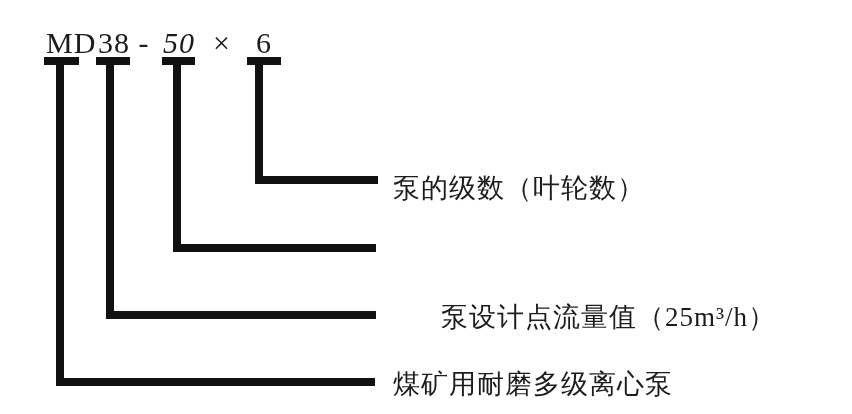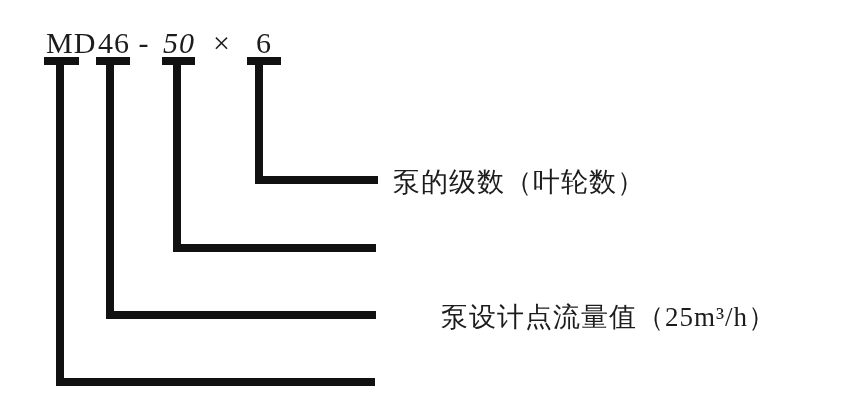--- a/index.html
+++ b/index.html
@@ -53,37 +53,38 @@
     white-space: nowrap;
     letter-spacing: 1px;
   }
 </style>
 </head>
 <body>
 
 <div class="canvas">
 
   <div class="model-part" style="left:34px; width:42px;">MD</div>
-  <div class="model-part" style="left:86px; width:40px;">46</div>
+  <div class="model-part" style="left:86px; width:40px;">38</div>
   <div class="model-part" style="left:125px; width:22px;">-</div>
   <div class="model-part" style="left:151px; width:40px;font-style:italic;">50</div>
   <div class="model-part" style="left:197px; width:34px;">×</div>
   <div class="model-part" style="left:237px; width:38px;">6</div>
 
   <div class="underline" style="left:36px; width:35px;"></div>
   <div class="underline" style="left:88px; width:34px;"></div>
   <div class="underline" style="left:154px; width:33px;"></div>
   <div class="underline" style="left:239px; width:34px;"></div>
 
   <div class="vline" style="left:48px; top:53px; height:320px;"></div>
   <div class="vline" style="left:98px; top:53px; height:253px;"></div>
   <div class="vline" style="left:165px; top:53px; height:186px;"></div>
   <div class="vline" style="left:247px; top:53px; height:118px;"></div>
 
   <div class="hline" style="left:247px; top:168px; width:123px;"></div>
   <div class="hline" style="left:165px; top:236px; width:203px;"></div>
   <div class="hline" style="left:98px; top:303px; width:270px;"></div>
   <div class="hline" style="left:48px; top:370px; width:319px;"></div>
 
-  <div class="callout-label" style="top:154px;">泵的级数（叶轮数）</div>
+  <div class="callout-label" style="top:160px;">泵的级数（叶轮数）</div>
   <div class="callout-label" style="top:289px;margin-left:48px;">泵设计点流量值（25m³/h）</div>
+  <div class="callout-label" style="top:356px;">煤矿用耐磨多级离心泵</div>
 
 </div>
 
 </body></html>

